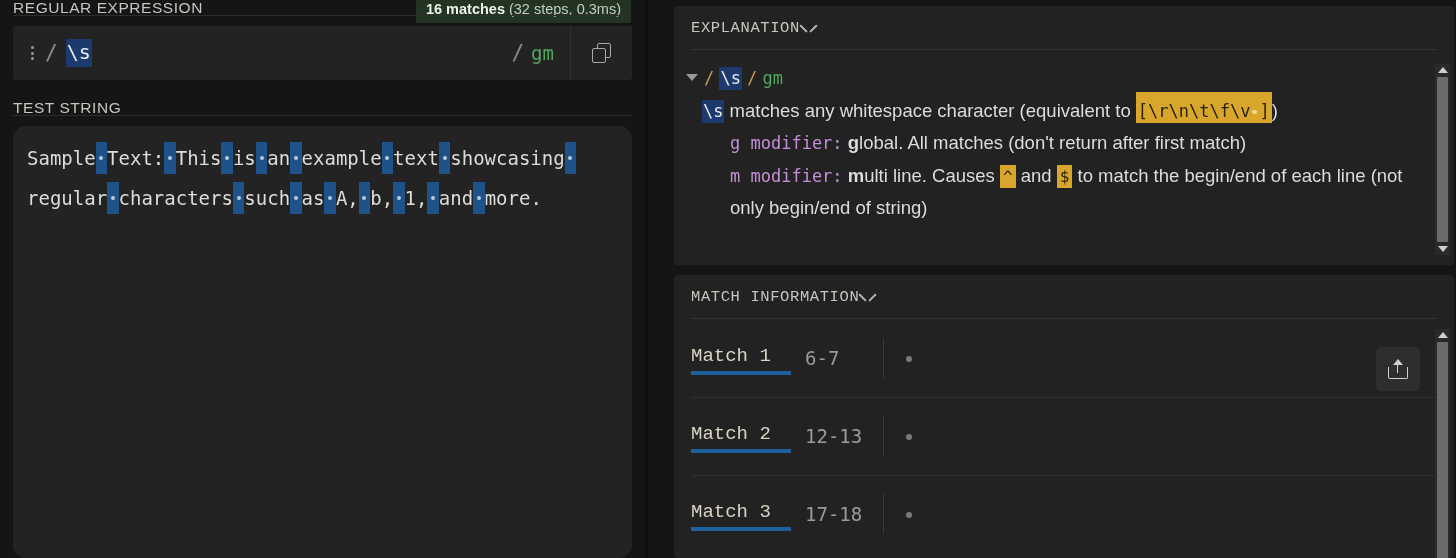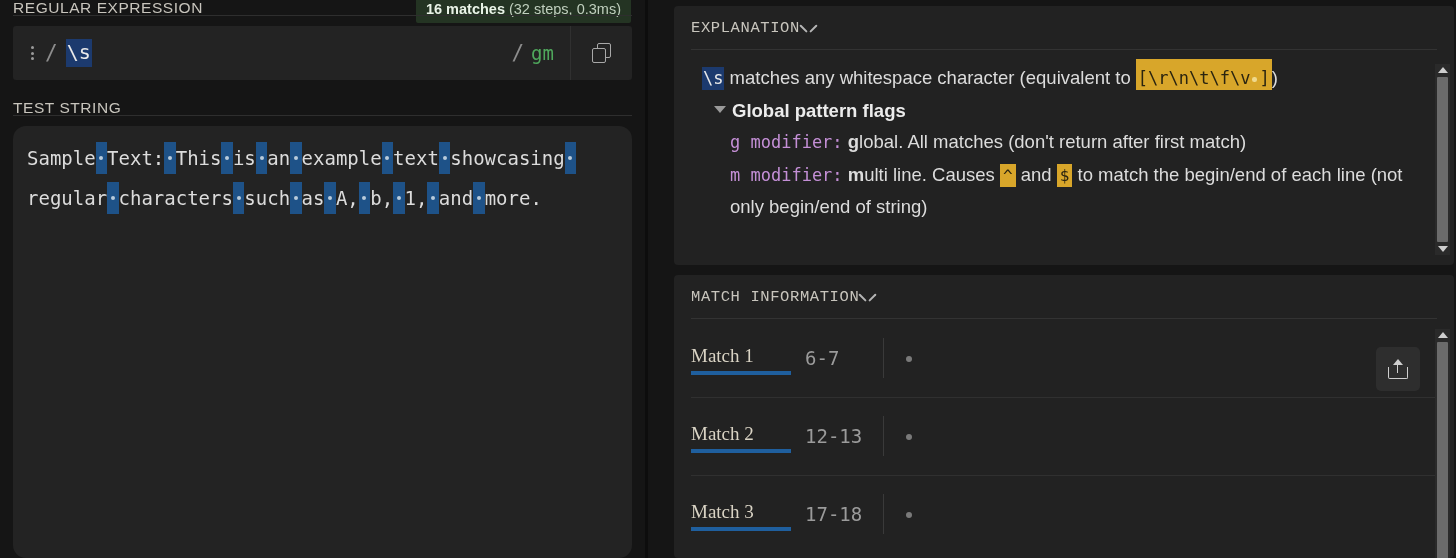--- a/index.html
+++ b/index.html
@@ -331,21 +331,21 @@
     align-items: center;
     padding: 0 17px;
     position: relative;
   }
   .match-row + .match-row::before {
     content:"";
     position:absolute; left:17px; right:17px; top:0;
     height:1px; background:#303030;
   }
   .match-name {
-    font-family: Liberation Serif, serif;
+    font-family: Liberation Mono, monospace;
     font-size: 19px;
     color: #d9d3c4;
     position: relative;
     padding-bottom: 4px;
     width: 104px;
   }
   .match-name::after {
     content:"";
     position:absolute; left:0; bottom:-4px;
     width: 100px; height: 4px;
@@ -467,28 +467,31 @@
 
     <div class="panel exp-panel">
       <div class="panel-head">
         <div class="panel-title">EXPLANATION</div>
         <span class="chevron"></span>
         <div class="panel-rule"></div>
       </div>
 
       <div class="exp-body">
 
+        <div class="exp-row">
+          <span class="tri"></span><span class="exp-slash">/</span>
+          <span class="exp-tok">\s</span>
+          <span class="exp-slash">/</span>
+          <span class="exp-flags">gm</span>
+        </div>
 
         <div class="exp-row exp-l1">
           <span class="exp-tok">\s</span><span> matches any whitespace character (equivalent to </span><span class="hl-yellow"><span>[\r\n\t\f\v</span><span class="dotsp"></span><span>]</span></span><span>)</span>
         </div>
 
-        <div class="exp-row exp-l2">
-          <span class="tri"></span><span>Global pattern flags</span>
-        </div>
 
         <div class="exp-row exp-l3">
           <span class="mod-key">g modifier</span><span class="mod-key">:</span>
           <b>g</b><span>lobal. All matches (don't return after first match)</span>
         </div>
 
         <div class="exp-row exp-l3">
           <span class="mod-key">m modifier</span><span class="mod-key">:</span>
           <b>m</b><span>ulti line. Causes </span><span class="hl-small">^</span><span> and </span><span class="hl-small">$</span><span> to match the begin/end of each line (not only begin/end of string)</span>
         </div>

